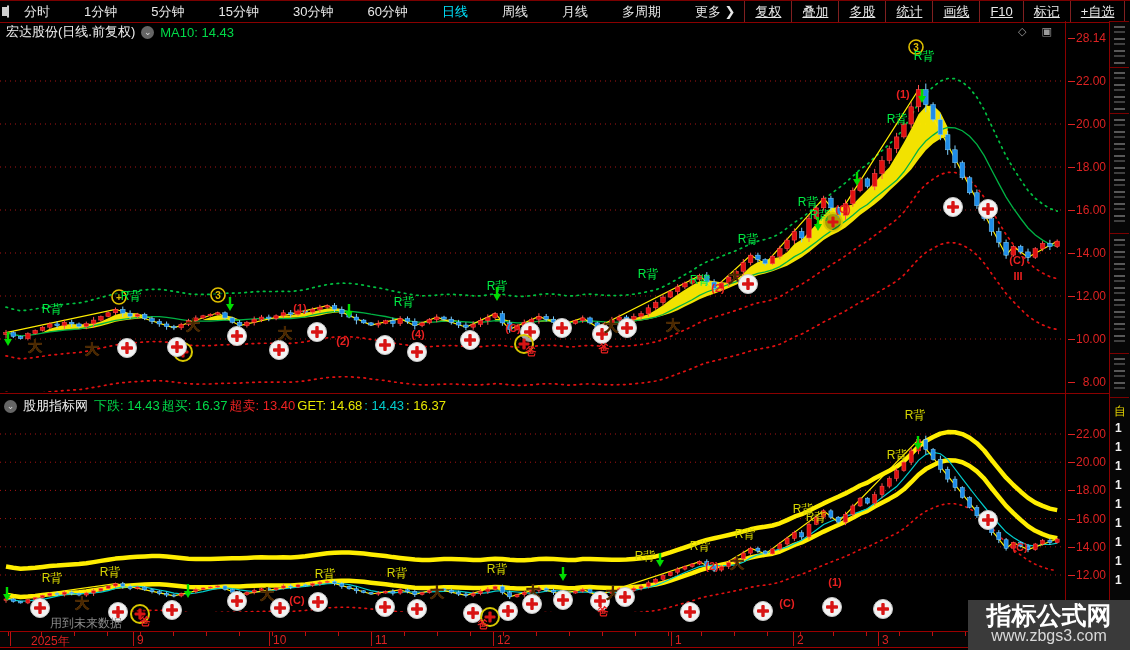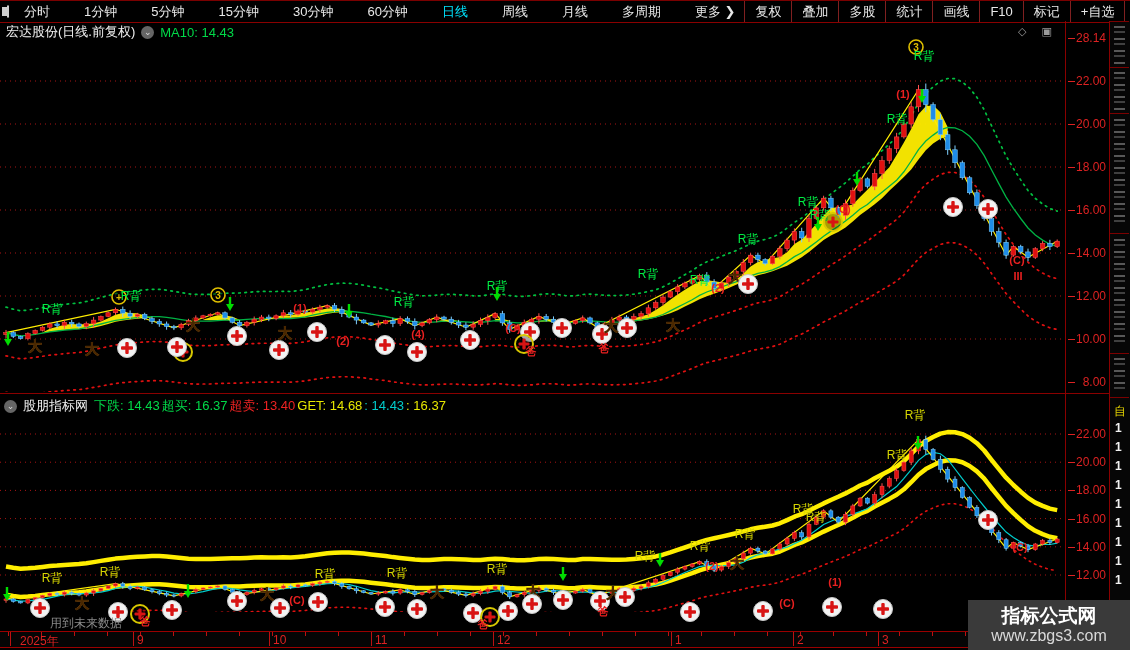--- a/index.html
+++ b/index.html
@@ -8,21 +8,21 @@
   
   #toolbar{position:absolute;left:0;top:0;width:1130px;height:21px;background:#000;
            border-top:1px solid #7a0000;border-bottom:1px solid #8a0000;
            display:flex;align-items:center;color:#e8e8e8;font-size:13px;}
   #tb-left{display:flex;align-items:flex-start;gap:16px;}
   .tb-item{padding:0 9px;cursor:pointer;white-space:nowrap;}
   .tb-item.active{color:#00e5ff;}
   #tb-window-icon{width:13px;height:11px;border:1px solid #cfcfcf;border-radius:2px;margin:0 6px 0 7px;position:relative;}
   #tb-window-icon::after{content:"";position:absolute;right:1px;top:1px;bottom:1px;width:5px;background:#cfcfcf;}
   #tb-right{margin-left:auto;display:flex;height:100%;}
-  .tb-box{padding:1px 10px;border-left:1px solid #802020;display:flex;align-items:center;cursor:pointer;white-space:nowrap;}
+  .tb-box{padding:1px 10px;border-left:1px solid #802020;display:flex;align-items:center;cursor:pointer;white-space:nowrap;text-decoration:underline;}
   
   #title-row{position:absolute;left:6px;top:23px;display:flex;align-items:center;gap:6px;
              font-size:13px;color:#f0f0f0;z-index:30;}
   .chev-circle{width:13px;height:13px;border-radius:50%;background:#666;color:#ddd;font-size:9px;
                display:flex;align-items:center;justify-content:center;}
   #ma-label{color:#00d948;}
   #title-icons{position:absolute;right:72px;top:25px;color:#9a9a9a;font-size:11px;z-index:30;letter-spacing:6px;}
   
   #ind-header{position:absolute;left:4px;top:397px;display:flex;align-items:center;gap:6px;
               font-size:13px;z-index:30;color:#efefef;}
@@ -35,21 +35,21 @@
   .axtick{position:absolute;width:7px;height:1px;background:#d22;z-index:26;}
   
   #time-axis{position:absolute;left:0;top:631px;width:1109px;height:15px;background:#050505;
              border-top:1px solid #9a0000;border-bottom:1px solid #9a0000;z-index:27;}
   .month-label{position:absolute;top:1px;color:#d22;font-size:12px;z-index:28;}
   .mtick{position:absolute;top:0;width:1px;background:#b11;z-index:27;}
   #future-note{position:absolute;left:2px;top:615px;color:#8a8a8a;font-size:12px;z-index:28;margin-left:48px;}
   
   #watermark{position:absolute;left:968px;top:600px;width:162px;height:50px;background:#3a3a3a;
              z-index:40;display:flex;flex-direction:column;align-items:center;justify-content:center;}
-  #watermark .w1{color:#fff;font-weight:bold;font-size:19px;line-height:21px;}
+  #watermark .w1{color:#fff;font-weight:bold;font-size:25px;line-height:21px;}
   #watermark .w2{color:#d9d9d9;font-size:16px;line-height:19px;}
   
   #sidebar{position:absolute;left:1110px;top:21px;width:20px;height:629px;background:#060606;z-index:24;}
   .sb-box{position:absolute;left:0;width:19px;border-top:1px solid #7a0000;}
   .sb-glyphs{position:absolute;left:4px;width:11px;
      background:repeating-linear-gradient(180deg,#9a9a9a 0 2px,transparent 2px 5px,#6f6f6f 5px 7px,transparent 7px 12px);
      opacity:.55;}
   #sb-flag{position:absolute;left:4px;color:#e0d000;font-size:12px;z-index:26;}
   .sb-num{position:absolute;left:5px;color:#f2f2f2;font-size:12px;font-weight:bold;z-index:26;}
   svg text{user-select:none;}
@@ -1001,21 +1001,21 @@
       <div class="mtick" style="left: 833px; height: 4px;"></div>
       <div class="mtick" style="left: 866px; height: 4px;"></div>
       <div class="mtick" style="left: 899px; height: 4px;"></div>
       <div class="mtick" style="left: 932px; height: 4px;"></div>
       <div class="mtick" style="left: 965px; height: 4px;"></div>
       <div class="mtick" style="left: 998px; height: 4px;"></div>
       <div class="mtick" style="left: 1031px; height: 4px;"></div>
       <div class="mtick" style="left: 1064px; height: 4px;"></div>
       <div class="mtick" style="left: 1097px; height: 4px;"></div>
       <div class="mtick" style="left: 10px; height: 14px;"></div>
-      <div class="month-label" style="left: 20px;">2025年</div>
+      <div class="month-label" style="left: 31px;">2025年</div>
       <div class="mtick" style="left: 133px; height: 14px;"></div>
       <div class="month-label" style="left: 137px;">9</div>
       <div class="mtick" style="left: 269px; height: 14px;"></div>
       <div class="month-label" style="left: 273px;">10</div>
       <div class="mtick" style="left: 371px; height: 14px;"></div>
       <div class="month-label" style="left: 375px;">11</div>
       <div class="mtick" style="left: 493px; height: 14px;"></div>
       <div class="month-label" style="left: 497px;">12</div>
       <div class="mtick" style="left: 671px; height: 14px;"></div>
       <div class="month-label" style="left: 675px;">1</div>

